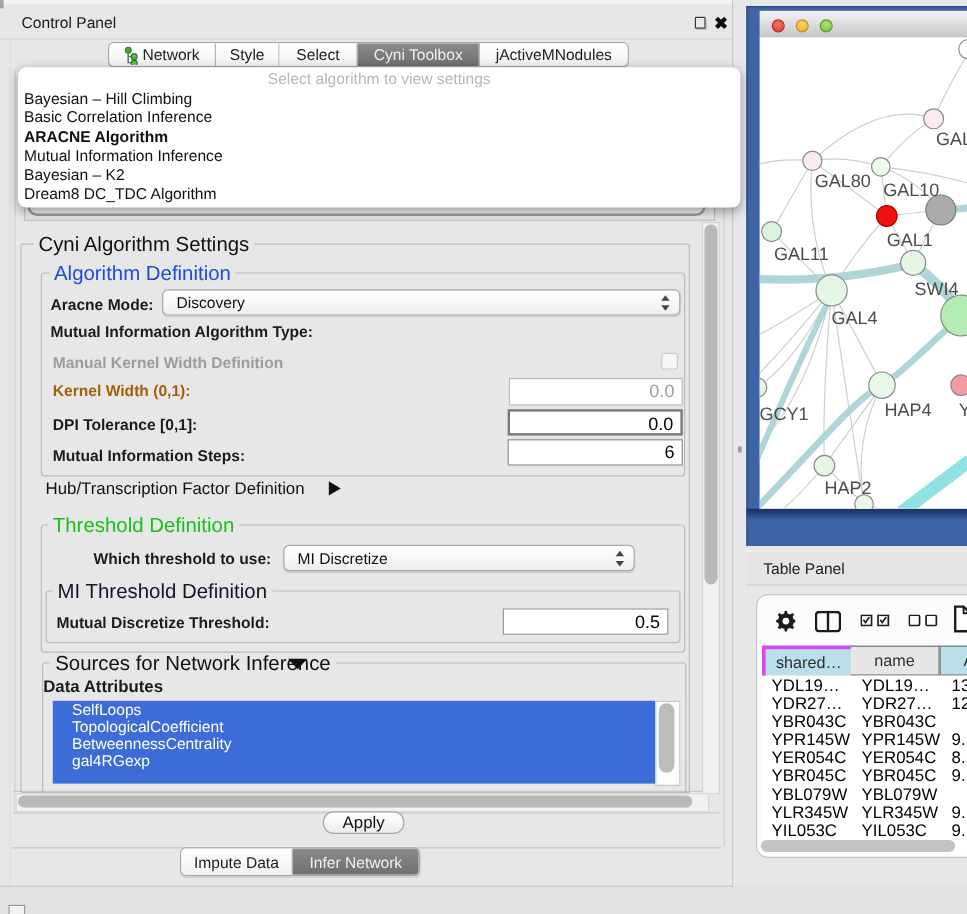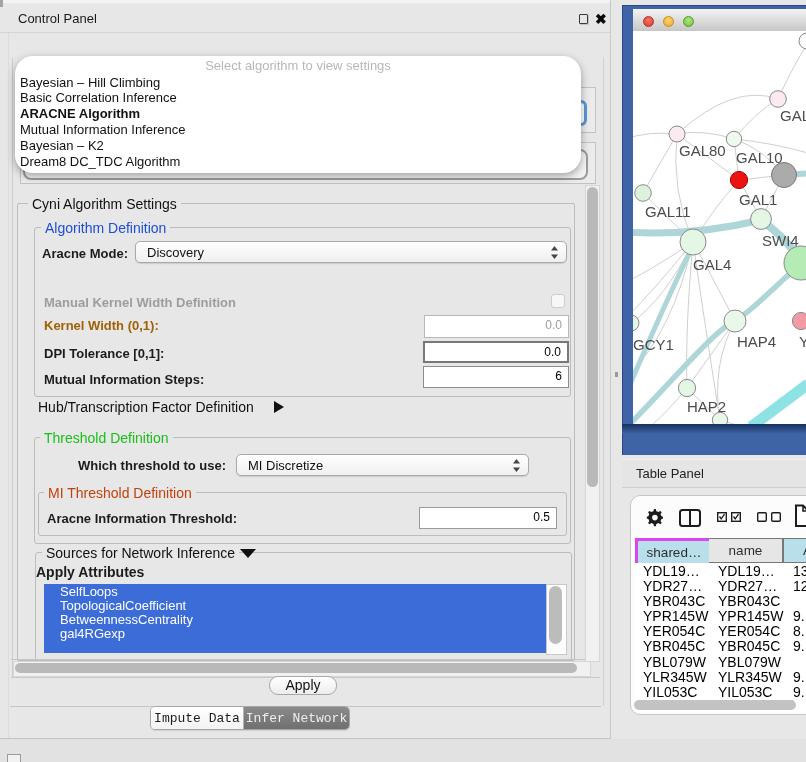--- a/index.html
+++ b/index.html
@@ -1,43 +1,55 @@
 <!DOCTYPE html>
 <html><head>
 <meta charset="utf-8">
 <style>
 html,body{margin:0;padding:0;}
 #app{position:relative;width:806px;height:762px;background:#e7e7e7;font-family:"Liberation Sans",sans-serif;overflow:hidden;}
 .abs{position:absolute;}
 .grp{position:absolute;border:1px solid #bcbcbc;border-radius:3px;}
-.gt{position:absolute;top:-8px;background:#e7e7e7;padding:0 4px;font-size:14px;line-height:16px;white-space:nowrap;}
+.gt{position:absolute;top:-8px;background:#e7e7e7;padding:0 4px;font-size:17px;line-height:16px;white-space:nowrap;}
 .lbl{position:absolute;font-size:13px;font-weight:bold;color:#1c1c1c;white-space:nowrap;}
 .combo{position:absolute;border:1px solid #a9a9a9;border-radius:5px;background:linear-gradient(#ffffff,#efefef);box-shadow:0 1px 1px rgba(0,0,0,0.12);}
 .combo .ct{position:absolute;left:11px;top:3px;font-size:13px;color:#111;}
 .combo .arr{position:absolute;right:7px;top:3px;width:9px;height:15px;}
-.fld{position:absolute;background:#fff;font-size:12px;color:#000;text-align:right;}
+.fld{position:absolute;background:#fff;font-size:15px;color:#000;text-align:right;}
 .fld span{position:absolute;right:6px;top:2px;}
 
 .seg{position:absolute;display:flex;background:#fff;border:1px solid #a6a6a6;border-radius:5px;overflow:hidden;box-shadow:0 1px 1px rgba(0,0,0,0.1);}
 .seg .s{display:flex;align-items:center;justify-content:center;font-size:13px;color:#1d1d1d;border-right:1px solid #b5b5b5;background:linear-gradient(#ffffff,#f2f2f2);white-space:nowrap;}
 .seg .s:last-child{border-right:none;}
 .seg .sel{background:linear-gradient(#8b8b8b,#6f6f6f);color:#efefef;}
 </style>
 </head>
 <body>
 <div id="app">
 
   <div class="abs" style="left:0;top:0;width:611px;height:3px;background:#f3f3f3;"></div>
   <div class="abs" style="left:0;top:0;width:3px;height:7px;background:#a3a3a3;"></div>
 
   <div class="abs" style="left:18px;top:11px;font-size:13px;color:#1a1a1a;">Control Panel</div>
   <div class="abs" style="left:579px;top:14px;width:7px;height:8px;border:1.5px solid #3a3a3a;border-radius:1px;box-shadow:1px 1px 0 rgba(0,0,0,0.15);"></div>
   <div class="abs" style="left:595px;top:11px;font-size:14px;font-weight:bold;color:#0a0a0a;">✖</div>
   <div class="abs" style="left:0;top:32px;width:611px;height:1px;background:#d4d4d4;"></div>
 
+  <div class="seg" style="left:90px;top:35px;height:19px;">
+    <div class="s" style="width:88px;"><svg width="11" height="15" viewBox="0 0 11 15" style="margin-right:4px;margin-top:2px;">
+          <path d="M2.8 5 L2.8 13.2 L6 13.2 M2.8 8.2 L6 8.2" fill="none" stroke="#5f6e7d" stroke-width="1.2"></path>
+          <circle cx="2.8" cy="2.8" r="2.5" fill="#4aa53c" stroke="#2c7d22" stroke-width="0.9"></circle>
+          <circle cx="7.8" cy="8.2" r="2.5" fill="#5cb64e" stroke="#2c7d22" stroke-width="0.9"></circle>
+          <circle cx="7.8" cy="13.6" r="2.5" fill="#5cb64e" stroke="#2c7d22" stroke-width="0.9"></circle>
+        </svg>Network</div>
+    <div class="s" style="width:52px;">Style</div>
+    <div class="s" style="width:64px;">Select</div>
+    <div class="s sel" style="width:101px;">Cyni Toolbox</div>
+    <div class="s" style="width:123px;">jActiveMNodules</div>
+  </div>
 
   <div class="abs" style="left:8px;top:33px;width:1px;height:705px;background:#dcdcdc;"></div>
   <div class="abs" style="left:603px;top:57px;width:1px;height:649px;background:#d2d2d2;"></div>
 
   <div class="abs" style="left:20px;top:87px;width:574px;height:44px;border:1px solid #c2c2c2;background:#ebebeb;"></div>
   <div class="abs" style="left:300px;top:100px;width:281px;height:20px;border-radius:6px;background:#fff;border:3px solid #5a96d5;"></div>
   <div class="abs" style="left:20px;top:142px;width:574px;height:40px;border:1px solid #c2c2c2;background:#ebebeb;"></div>
   <div class="abs" style="left:23px;top:149px;width:561px;height:27px;border-radius:8px;border:2px solid #9b9b9b;background:#f4f4f4;"></div>
 
   <div class="abs" style="left:12px;top:58px;width:1px;height:619px;background:#cdcdcd;"></div>
@@ -51,20 +63,21 @@
     <div class="gt" style="left:6px;color:#1d4ed8;">Algorithm Definition</div>
   </div>
   <div class="lbl" style="left:42px;top:246px;">Aracne Mode:</div>
   <div class="combo" style="left:135px;top:241px;width:430px;height:20px;">
     <div class="ct">Discovery</div>
     <svg class="arr" viewBox="0 0 9 15">
         <path d="M4.5 1 L8 5.6 L1 5.6 Z" fill="#444"></path>
         <path d="M4.5 14 L1 9.4 L8 9.4 Z" fill="#444"></path>
       </svg>
   </div>
+  <div class="lbl" style="left:42px;top:269px;">Mutual Information Algorithm Type:</div>
   <div class="lbl" style="left:44px;top:295px;color:#9d9d9d;">Manual Kernel Width Definition</div>
   <div class="abs" style="left:551px;top:294px;width:12px;height:12px;border:1px solid #cdcdcd;border-radius:3px;background:#f7f7f7;"></div>
   <div class="lbl" style="left:44px;top:318px;color:#a16207;">Kernel Width (0,1):</div>
   <div class="fld" style="left:424px;top:315px;width:143px;height:21px;border:1px solid #b9b9b9;color:#9e9e9e;">
       <span>0.0</span>
     </div>
   <div class="lbl" style="left:44px;top:346px;">DPI Tolerance [0,1]:</div>
   <div class="fld" style="left:423px;top:341px;width:142px;height:18px;border:2px solid #787878;">
       <span>0.0</span>
     </div>
@@ -81,62 +94,62 @@
   </div>
   <div class="lbl" style="left:78px;top:458px;">Which threshold to use:</div>
   <div class="combo" style="left:236px;top:454px;width:291px;height:20px;">
     <div class="ct">MI Discretize</div>
     <svg class="arr" viewBox="0 0 9 15">
         <path d="M4.5 1 L8 5.6 L1 5.6 Z" fill="#444"></path>
         <path d="M4.5 14 L1 9.4 L8 9.4 Z" fill="#444"></path>
       </svg>
   </div>
   <div class="grp" style="left:38px;top:492px;width:527px;height:42px;">
-    <div class="gt" style="left:5px;color:#c2410c;">MI Threshold Definition</div>
-  </div>
-  <div class="lbl" style="left:47px;top:511px;">Aracne Information Threshold:</div>
+    <div class="gt" style="left:5px;color:#0f172a;">MI Threshold Definition</div>
+  </div>
+  <div class="lbl" style="left:47px;top:511px;">Mutual Discretize Threshold:</div>
   <div class="fld" style="left:419px;top:507px;width:136px;height:20px;border:1px solid #9a9a9a;">
       <span>0.5</span>
     </div>
 
   <div class="grp" style="left:35px;top:552px;width:535px;height:107px;">
     <div class="gt" style="left:6px;color:#111;font-weight:normal;">Sources for Network Inference</div>
   </div>
   <div class="abs" style="left:240px;top:549px;width:0;height:0;border-top:9px solid #111;border-left:8px solid transparent;border-right:8px solid transparent;"></div>
-  <div class="lbl" style="left:36px;top:564px;font-size:14px;">Apply Attributes</div>
+  <div class="lbl" style="left:36px;top:564px;font-size:14px;">Data Attributes</div>
   <div class="abs" style="left:44px;top:584px;width:502px;height:69px;background:#3c6cd8;color:#fff;font-size:13px;">
     <div class="abs" style="left:16px;top:0px;">SelfLoops</div>
     <div class="abs" style="left:16px;top:14px;">TopologicalCoefficient</div>
     <div class="abs" style="left:16px;top:28px;">BetweennessCentrality</div>
     <div class="abs" style="left:16px;top:42px;">gal4RGexp</div>
   </div>
   <div class="abs" style="left:546px;top:584px;width:19px;height:69px;background:#fdfdfd;border:1px solid #c9c9c9;"></div>
   <div class="abs" style="left:549px;top:586px;width:13px;height:58px;background:#bcbcbc;border-radius:7px;"></div>
 
   <div class="abs" style="left:585px;top:185px;width:13px;height:475px;background:#f1f1f1;border:1px solid #d6d6d6;"></div>
   <div class="abs" style="left:587px;top:187px;width:11px;height:300px;background:#b9b9b9;border-radius:6px;"></div>
 
   <div class="abs" style="left:13px;top:661px;width:576px;height:14px;background:#f1f1f1;border:1px solid #d6d6d6;"></div>
   <div class="abs" style="left:15px;top:663px;width:562px;height:10px;background:#b9b9b9;border-radius:5px;"></div>
   <div class="abs" style="left:11px;top:677px;width:589px;height:1px;background:#c9c9c9;"></div>
 
   <div class="abs" style="left:269px;top:676px;width:66px;height:17px;border:1px solid #a8a8a8;border-radius:9px;background:linear-gradient(#ffffff,#ededed);text-align:center;font-size:14px;color:#111;line-height:17px;">Apply</div>
 
   <div class="abs" style="left:10px;top:706px;width:591px;height:1px;background:#c6c6c6;"></div>
-  <div class="seg" style="left:150px;top:706px;height:22px;font-family:Liberation Mono, monospace;">
+  <div class="seg" style="left:150px;top:706px;height:22px;">
     <div class="s" style="width:92px;">Impute Data</div>
     <div class="s sel" style="width:105px;">Infer Network</div>
   </div>
 
   <div class="abs" style="left:610px;top:0;width:1px;height:739px;background:#c9c9c9;"></div>
   <div class="abs" style="left:0;top:738px;width:611px;height:1px;background:#c3c3c3;"></div>
   <div class="abs" style="left:0;top:739px;width:806px;height:23px;background:#e2e2e2;"></div>
   <div class="abs" style="left:7px;top:754px;width:12px;height:8px;border:1px solid #9a9a9a;background:#f2f2f2;"></div>
 
-  <div class="abs" style="left:15px;top:56px;width:566px;height:117px;background:#fff;border-radius:18px;box-shadow:0 3px 9px rgba(0,0,0,0.35);z-index:50;">
+  <div class="abs" style="left:15px;top:56px;width:566px;height:117px;background:#fff;border-radius:7px;box-shadow:0 3px 9px rgba(0,0,0,0.35);z-index:50;padding-left:36px;">
     <div class="abs" style="left:0;top:2px;width:100%;text-align:center;font-size:13px;color:#b7b7b7;">Select algorithm to view settings</div>
     <div class="abs" style="left:5px;top:18.5px;font-size:13px;color:#111;line-height:15.9px;">
       Bayesian – Hill Climbing<br>
       Basic Correlation Inference<br>
       <b>ARACNE Algorithm</b><br>
       Mutual Information Inference<br>
       Bayesian – K2<br>
       Dream8 DC_TDC Algorithm
     </div>
   </div>

